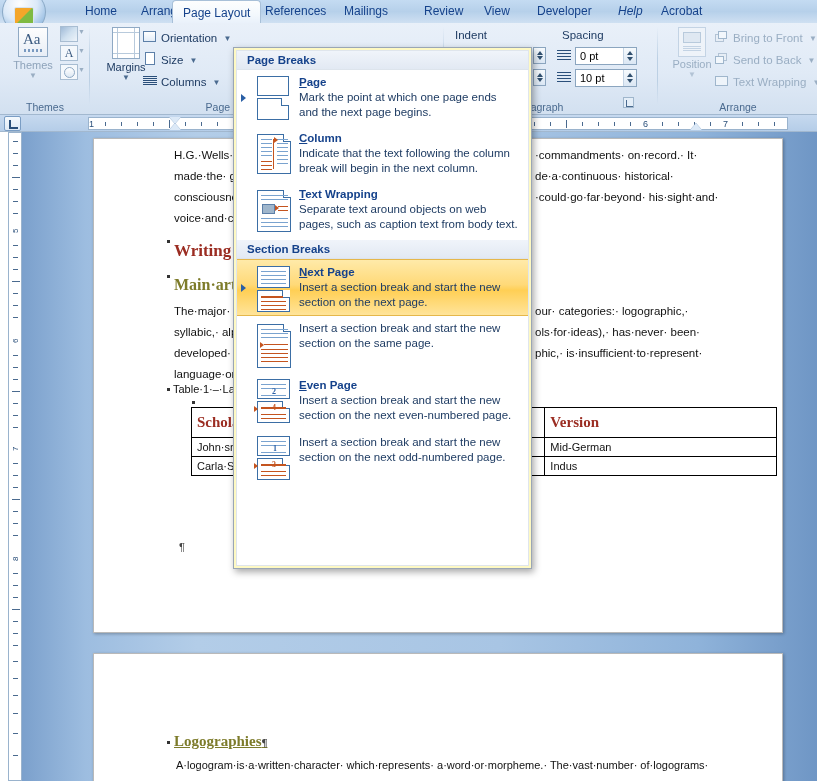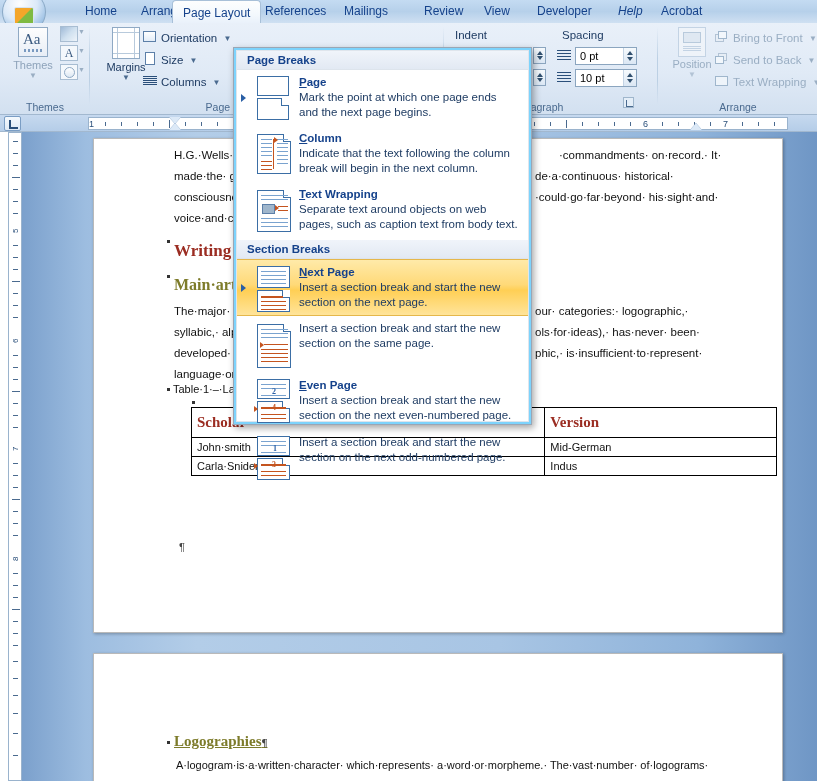--- a/index.html
+++ b/index.html
@@ -230,22 +230,22 @@
     font-family: "Liberation Sans", sans-serif; font-size: 11px; color: #111;
     white-space: nowrap; font-weight: normal;
   }
   .doc-table th {
     font-family: "Liberation Serif", serif; font-size: 15px;
     font-weight: bold; color: #9b2d22; padding: 6px 5px;
   }
 
   
   .menu {
-    position: absolute; left: 233px; top: 47px; width: 299px; height: 378px;
-    background: #7dd3fc;
+    position: absolute; left: 233px; top: 47px; width: 299px; height: 522px;
+    background: #fef9c3;
     border: 1px solid #9aa6b5;
     box-shadow: 2px 3px 7px rgba(0,0,0,0.35);
     z-index: 50;
   }
   .menu-inner {
     position: absolute; left: 2px; top: 2px; right: 2px; bottom: 2px;
     background: #ffffff; border: 1px solid #dfe5ec;
   }
   .menu-header {
     position: relative; height: 19px; line-height: 19px;
@@ -557,21 +557,21 @@
 
   <div class="doc-area">
 
     <div class="page page1">
 
       <div class="doc-text" style="left:80px; top:10px;">H.G.·Wells·a</div>
       <div class="doc-text" style="left:80px; top:31px;">made·the·  g</div>
       <div class="doc-text" style="left:80px; top:52px;">consciousne</div>
       <div class="doc-text" style="left:80px; top:73px;">voice·and·c</div>
 
-      <div class="doc-text" style="left:441px; top:10px;margin-left:24px;">·commandments·  on·record.·  It·</div>
+      <div class="doc-text" style="left:441px; top:10px;">·commandments·  on·record.·  It·</div>
       <div class="doc-text" style="left:441px; top:31px;">de·a·continuous·  historical·</div>
       <div class="doc-text" style="left:441px; top:52px;">·could·go·far·beyond·  his·sight·and·</div>
 
       <div class="bullet-sq" style="left:73px; top:101px;"></div>
       <div class="doc-h1" style="left:80px; top:102px;">Writing</div>
 
       <div class="bullet-sq" style="left:73px; top:136px;"></div>
       <div class="doc-h2" style="left:80px; top:137px;">Main·art</div>
 
       <div class="doc-text" style="left:80px; top:166px;">The·major·  v</div>

